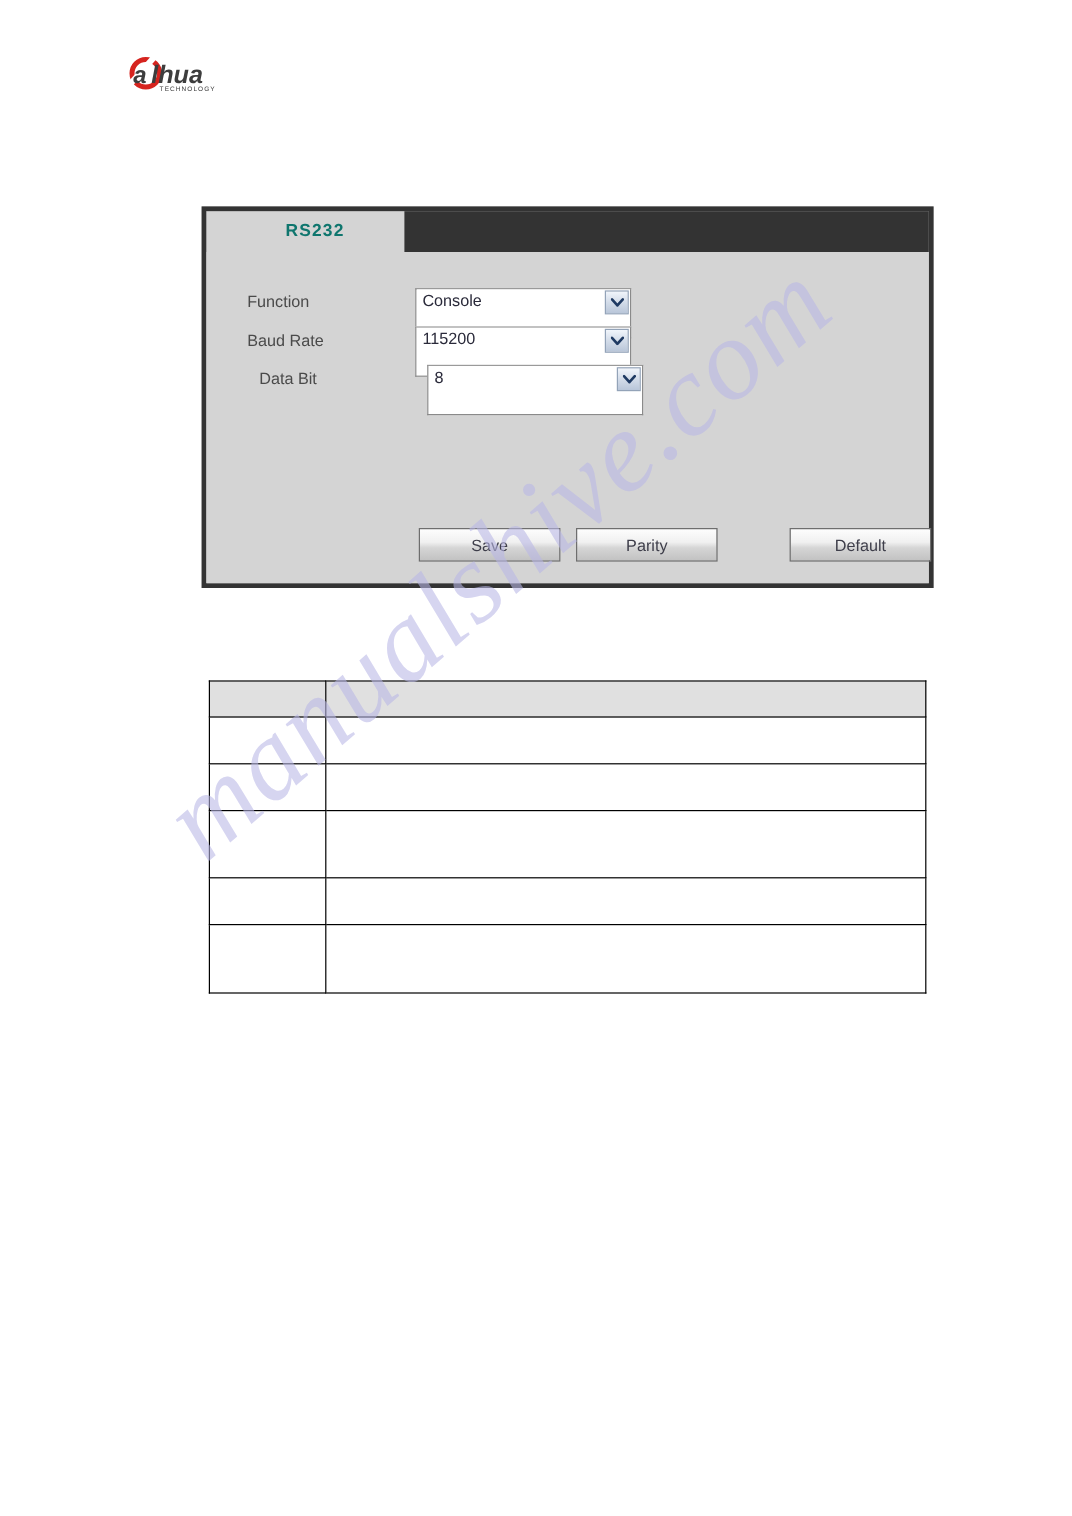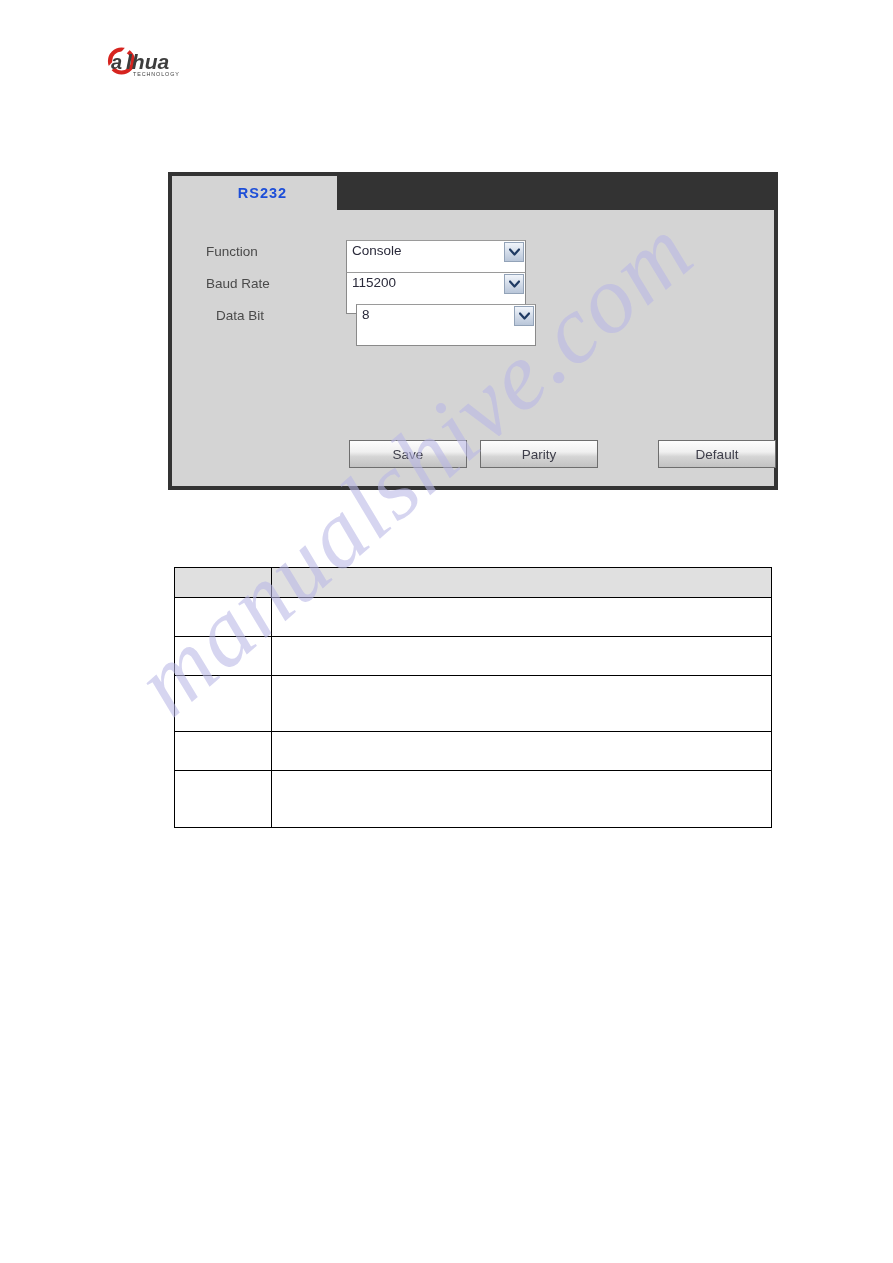--- a/index.html
+++ b/index.html
@@ -69,21 +69,21 @@
     height: 34px;
     background: #333333;
   }
   #tab-rs232 {
     position: absolute;
     left: 0px;
     top: 0px;
     width: 165px;
     height: 34px;
     background: #d4d4d4;
-    color: #1d4ed8;
+    color: #0f766e;
     font-size: 14.5px;
     font-weight: bold;
     letter-spacing: 1px;
     display: flex;
     align-items: center;
     justify-content: center;
     box-sizing: border-box;
     padding-left: 16px;
   }
   #panel-body {

